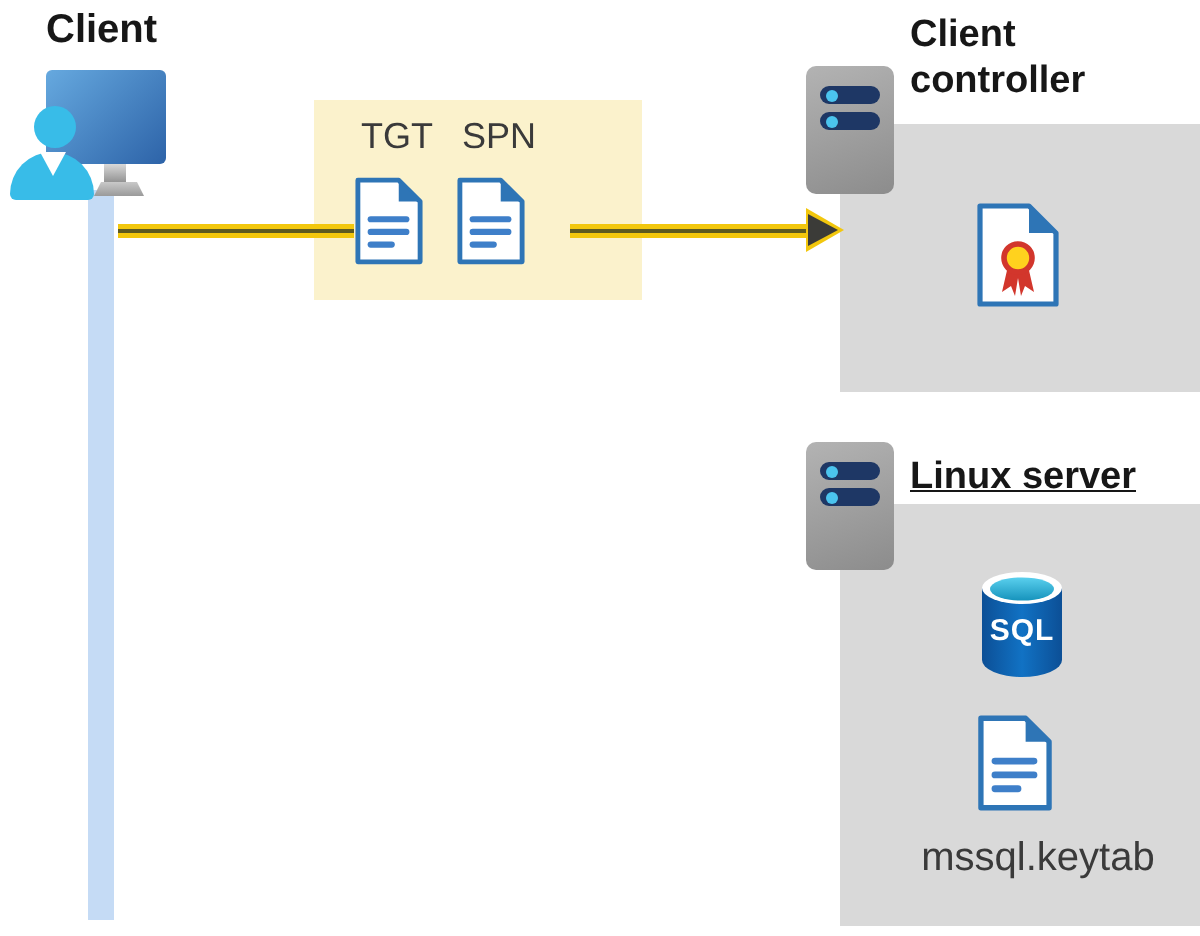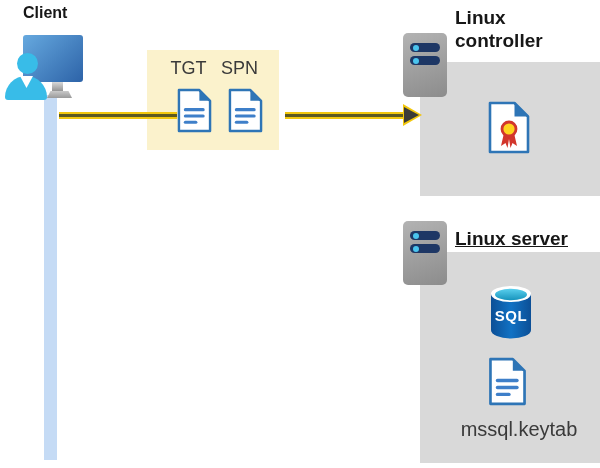--- a/index.html
+++ b/index.html
@@ -3,36 +3,36 @@
 <meta charset="utf-8">
 <style>
   html,body{margin:0;padding:0;background:#fff;}
   .canvas{
     position:relative;width:600px;height:468px;background:#ffffff;overflow:hidden;
     font-family:"Liberation Sans",sans-serif;
   }
   .abs{position:absolute;}
 
   
-  .client-label{left:23px;top:4px;font-size:16px;font-weight:700;color:#171717;}
+  .client-label{left:23px;top:4px;font-size:20px;font-weight:700;color:#171717;}
   .vbar{left:44px;top:95px;width:13px;height:365px;background:#C5DBF5;}
   .monitor{left:23px;top:35px;width:60px;height:47px;border-radius:3px;
     background:linear-gradient(135deg,#66A9DF 0%,#2D63A8 100%);}
   .stand-neck{left:52px;top:82px;width:11px;height:10px;
     background:linear-gradient(#D9D9D9,#8C8C8C);}
   .stand-base{left:47px;top:91px;width:25px;height:7px;
     clip-path:polygon(14% 0,86% 0,100% 100%,0 100%);
     background:linear-gradient(#C9C9C9,#9A9A9A);}
   .person-head{left:17px;top:53px;width:21px;height:21px;border-radius:50%;background:#38BCE8;}
   .person-body{left:5px;top:76px;width:42px;height:24px;border-radius:21px 21px 3px 3px;background:#38BCE8;}
   .person-vneck{left:15px;top:0;width:13px;height:12px;background:#fff;
     clip-path:polygon(0 0,100% 0,50% 100%);}
 
   
-  .ticket-box{left:147px;top:50px;width:132px;height:100px;background:#FBF2CC;}
+  .ticket-box{left:157px;top:50px;width:132px;height:100px;background:#FBF2CC;padding-left:32px;}
   .ticket-label{top:8px;width:45px;text-align:center;font-size:18px;color:#3A3A3A;}
   .tgt-label{left:19px;}
   .spn-label{left:70px;}
 
   
   .arrow-seg{height:7px;top:112px;
     background:linear-gradient(to bottom,#F2C70D 0 2.5px,#5D5A20 2.5px 4.7px,#F2C70D 4.7px 7px);}
   .seg1{left:59px;width:118px;}
   .seg2{left:285px;width:119px;}
   .arrow-head-outer{left:403px;top:104px;width:0;height:0;
@@ -99,21 +99,21 @@
     </div>
   </div>
   <div class="abs server-icon dc-server">
     <div class="server-pill pill-1">
         <div class="server-dot"></div>
       </div>
     <div class="server-pill pill-2">
         <div class="server-dot"></div>
       </div>
   </div>
-  <div class="abs dc-label">Linux controller</div>
+  <div class="abs dc-label">Client controller</div>
 
   <div class="abs gray-box ls-box">
     <div class="abs sql-icon">
       <svg width="44" height="56" viewBox="0 0 44 56">
         <defs>
           <linearGradient id="sqlb" x1="0" y1="0" x2="1" y2="0">
             <stop offset="0" stop-color="#0C4F96"></stop>
               <stop offset="0.5" stop-color="#1172C4"></stop>
               <stop offset="1" stop-color="#0C4F96"></stop>
           </linearGradient>

